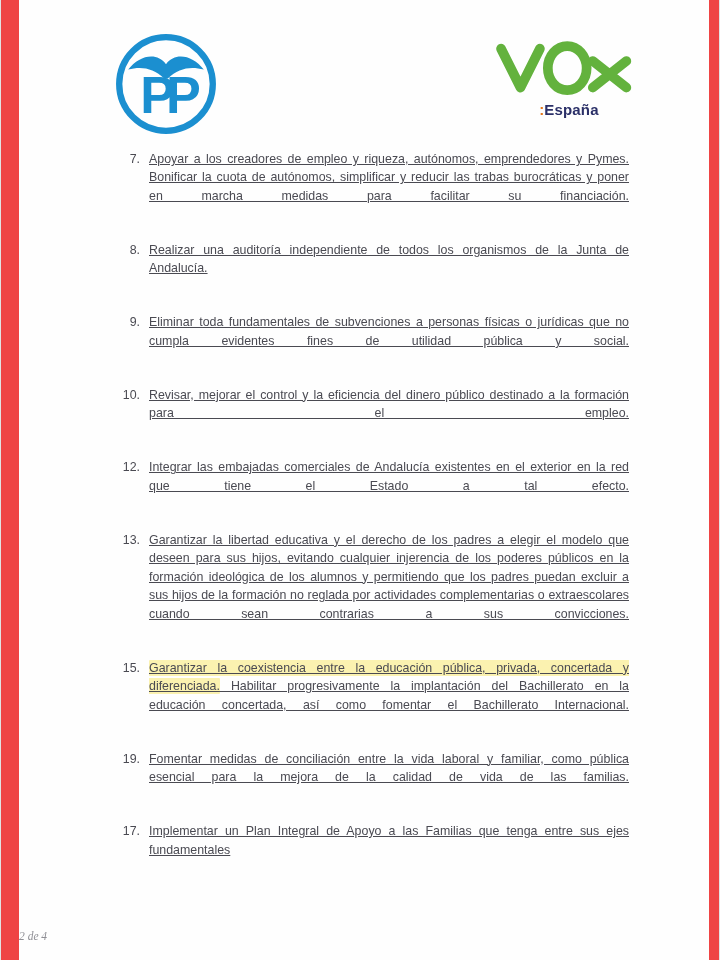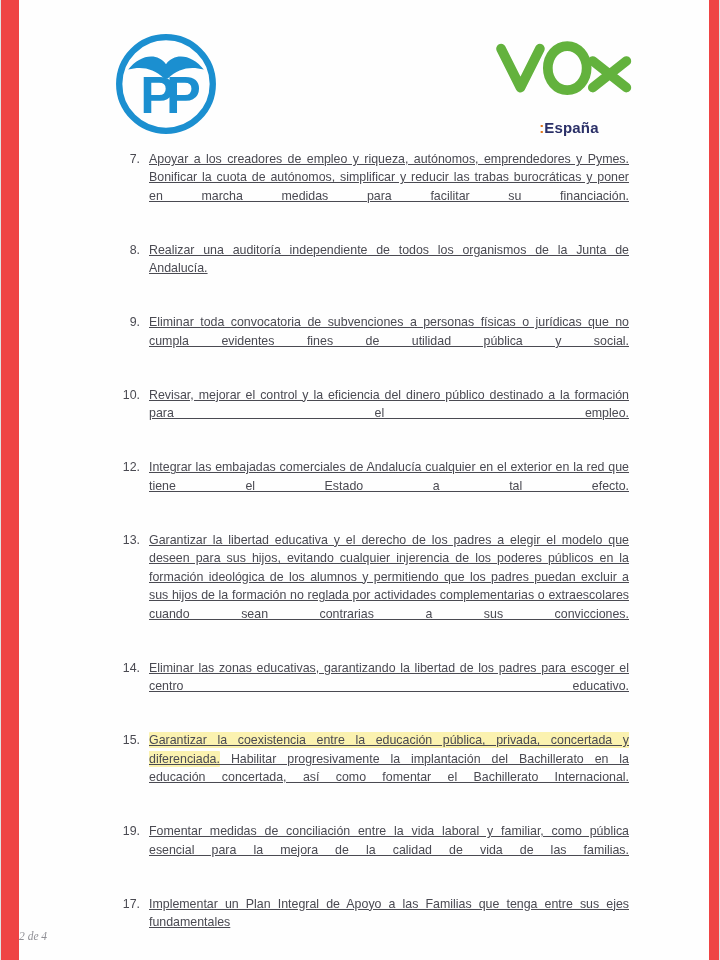--- a/index.html
+++ b/index.html
@@ -50,21 +50,21 @@
     width: 150px;
     height: 100px;
     text-align: center;
   }
   .vox-word {
     display: block;
     height: 60px;
   }
   .vox-espana {
     display: block;
-    margin-top: 20px;
+    margin-top: 2px;
     font-family: "Liberation Sans", sans-serif;
     font-weight: bold;
     font-size: 15px;
     letter-spacing: 0.2px;
     color: #2b3068;
     line-height: 1;
   }
   .vox-espana .dots {
     color: #e2761b;
     font-weight: bold;
@@ -169,37 +169,33 @@
           <li class="item">
             <span class="num">7.</span>
             <span class="body"><span>Apoyar a los creadores de empleo y riqueza, autónomos, emprendedores y Pymes. Bonificar la cuota de autónomos, simplificar y reducir las trabas burocráticas y poner en marcha medidas para facilitar su financiación.</span></span>
           </li>
           <li class="item">
             <span class="num">8.</span>
             <span class="body"><span>Realizar una auditoría independiente de todos los organismos de la Junta de Andalucía.</span></span>
           </li>
           <li class="item">
             <span class="num">9.</span>
-            <span class="body"><span>Eliminar toda convocatoria de subvenciones a personas físicas o jurídicas que no cumpla evidentes fines de utilidad pública y social.</span></span>
+            <span class="body"><span>Eliminar toda fundamentales de subvenciones a personas físicas o jurídicas que no cumpla evidentes fines de utilidad pública y social.</span></span>
           </li>
           <li class="item">
             <span class="num">10.</span>
             <span class="body"><span>Revisar, mejorar el control y la eficiencia del dinero público destinado a la formación para el empleo.</span></span>
           </li>
           <li class="item">
             <span class="num">12.</span>
-            <span class="body"><span>Integrar las embajadas comerciales de Andalucía cualquier en el exterior en la red que tiene el Estado a tal efecto.</span></span>
+            <span class="body"><span>Integrar las embajadas comerciales de Andalucía existentes en el exterior en la red que tiene el Estado a tal efecto.</span></span>
           </li>
           <li class="item">
             <span class="num">13.</span>
             <span class="body"><span>Garantizar la libertad educativa y el derecho de los padres a elegir el modelo que deseen para sus hijos, evitando cualquier injerencia de los poderes públicos en la formación ideológica de los alumnos y permitiendo que los padres puedan excluir a sus hijos de la formación no reglada por actividades complementarias o extraescolares cuando sean contrarias a sus convicciones.</span></span>
-          </li>
-          <li class="item">
-            <span class="num">14.</span>
-            <span class="body"><span>Eliminar las zonas educativas, garantizando la libertad de los padres para escoger el centro educativo.</span></span>
           </li>
           <li class="item">
             <span class="num">15.</span>
             <span class="body"><mark class="hl">Garantizar la coexistencia entre la educación pública, privada, concertada y diferenciada.</mark><span> Habilitar progresivamente la implantación del Bachillerato en la educación concertada, así como fomentar el Bachillerato Internacional.</span></span>
           </li>
           <li class="item">
             <span class="num">19.</span>
             <span class="body"><span>Fomentar medidas de conciliación entre la vida laboral y familiar, como pública esencial para la mejora de la calidad de vida de las familias.</span></span>
           </li>
           <li class="item">

